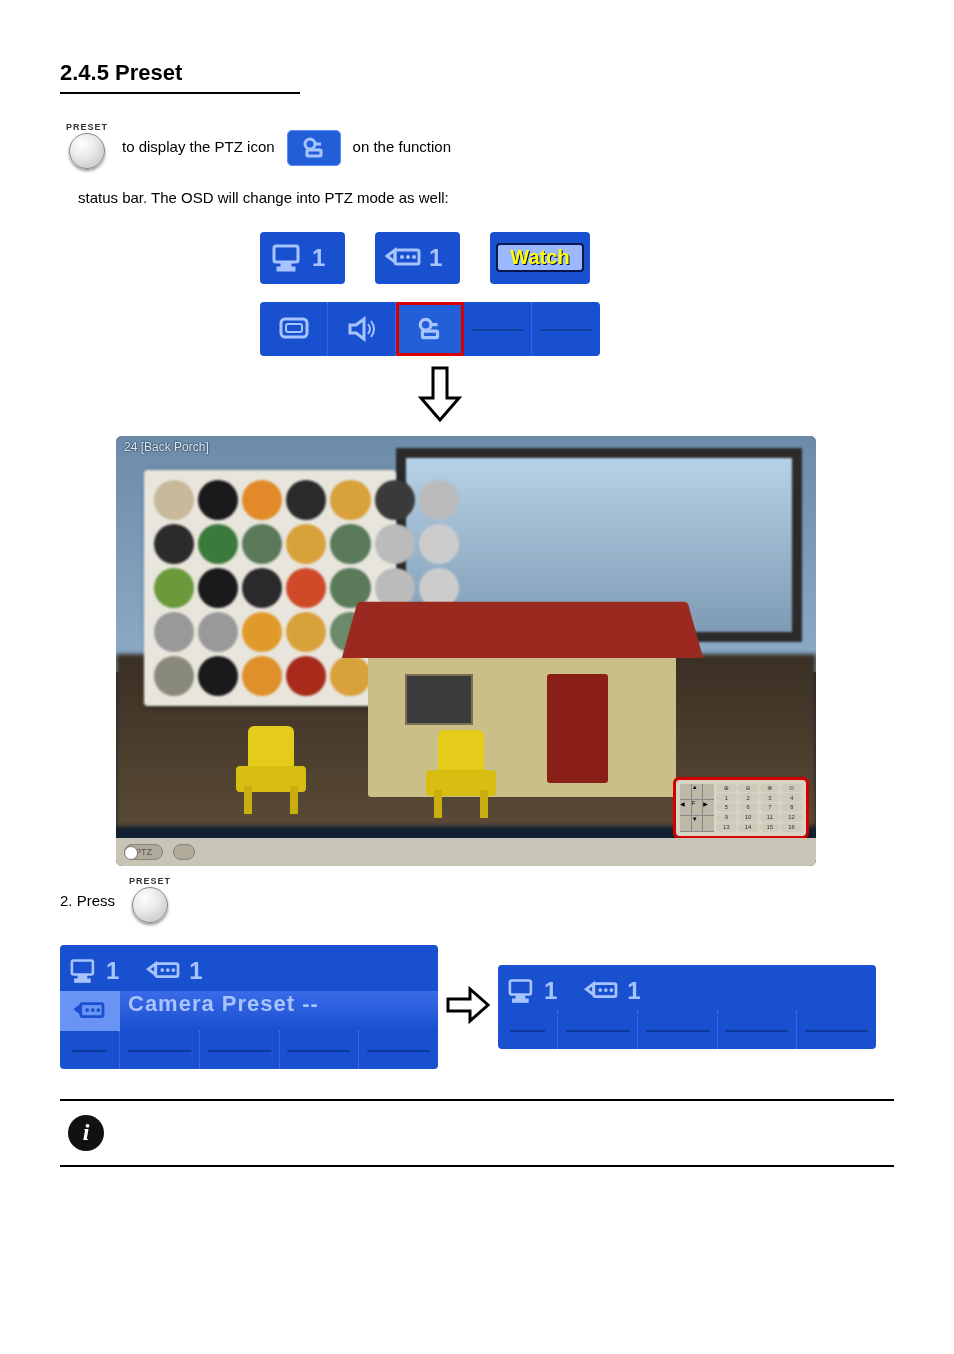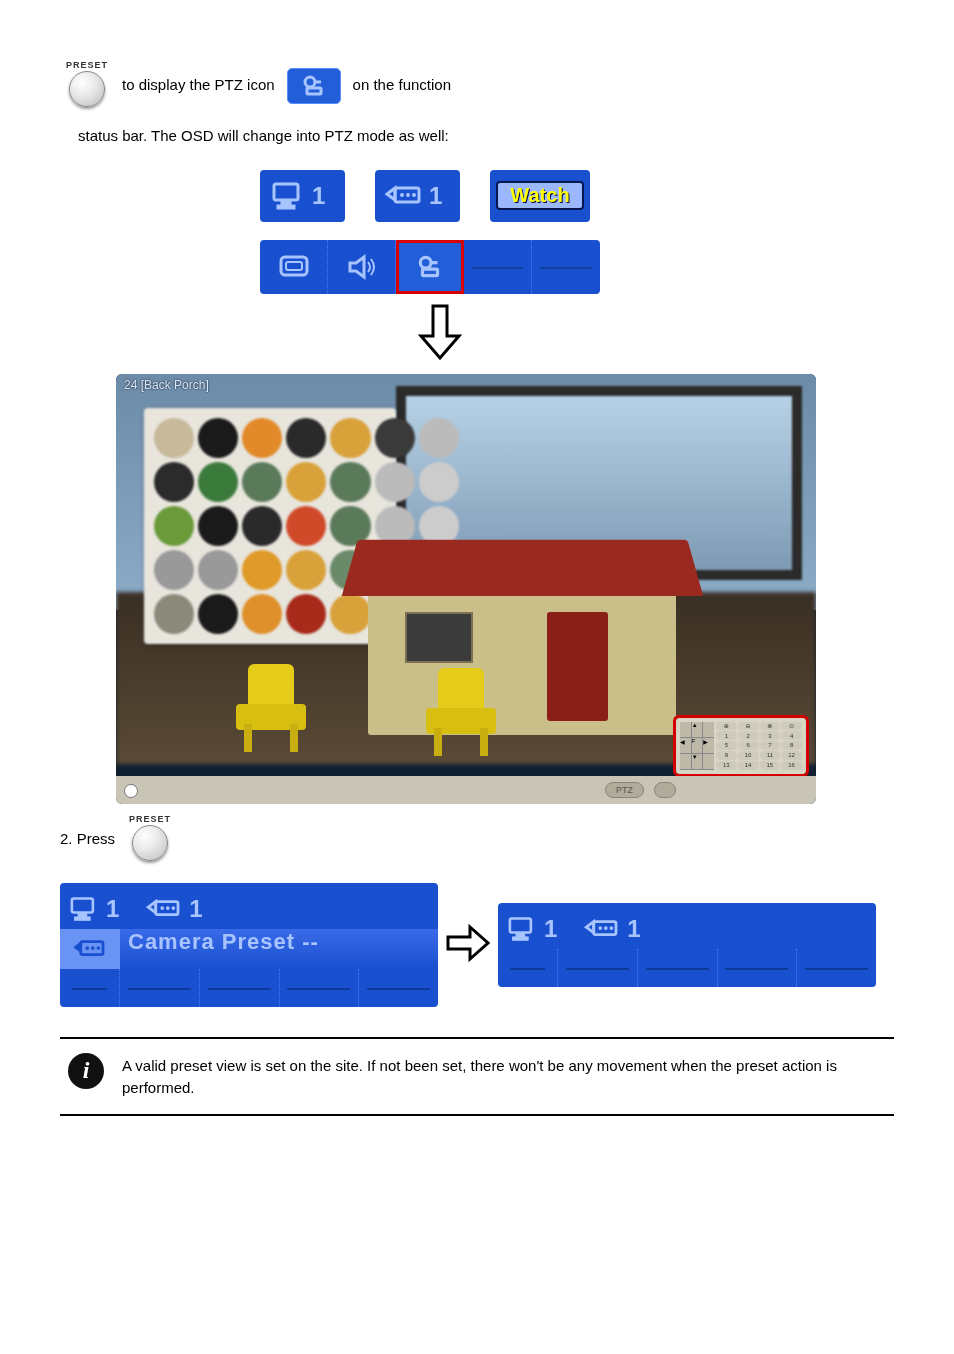--- a/index.html
+++ b/index.html
@@ -283,21 +283,21 @@
     display:flex;align-items:center;justify-content:center;
     color:#333;
   }
   .preview-bottom {
     position: absolute;
     left: 0; right: 0; bottom: 0;
     height: 28px;
     background: #c8c4b6;
     display:flex;
     align-items: center;
-    justify-content: flex-end;
+    justify-content: flex-start;
     padding: 0 140px 0 8px;
     gap: 10px;
   }
   .pill {
     height: 16px;
     border-radius: 8px;
     background: #b0ab9b;
     border: 1px solid #8a8576;
     padding: 0 10px;
     font-size: 9px;
@@ -429,20 +429,21 @@
     gap: 8px;
     flex-wrap: nowrap;
     margin-bottom: 14px;
   }
 </style>
 </head>
 <body>
 
 <div class="page">
 
+  <div class="section-title">2.4.5 Preset</div>
 
   <div class="step-row">
     <div class="step-line1">
       <span class="preset-button-container">
         <div class="preset-label">PRESET</div>
         <div class="round-button"></div>
       </span>
       <span class="body-text"> to display the PTZ icon </span>
       <span class="ptz-small-icon">
         <svg class="ptz-glyph" width="26" height="22" viewBox="0 0 26 22">
@@ -699,16 +700,15 @@
             <div class="seg"></div>
             <div class="seg"></div>
             <div class="seg" style="border-right:none"></div>
         </div>
       </div>
     </div>
   </div>
 
   <div class="info-box">
     <div class="info-icon">i</div>
-    <div class="info-text">A valid preset view is set on the site. If not been set, there won't be any movement when the preset action is performed.</div>
   </div>
 
 </div>
 
 </body></html>

